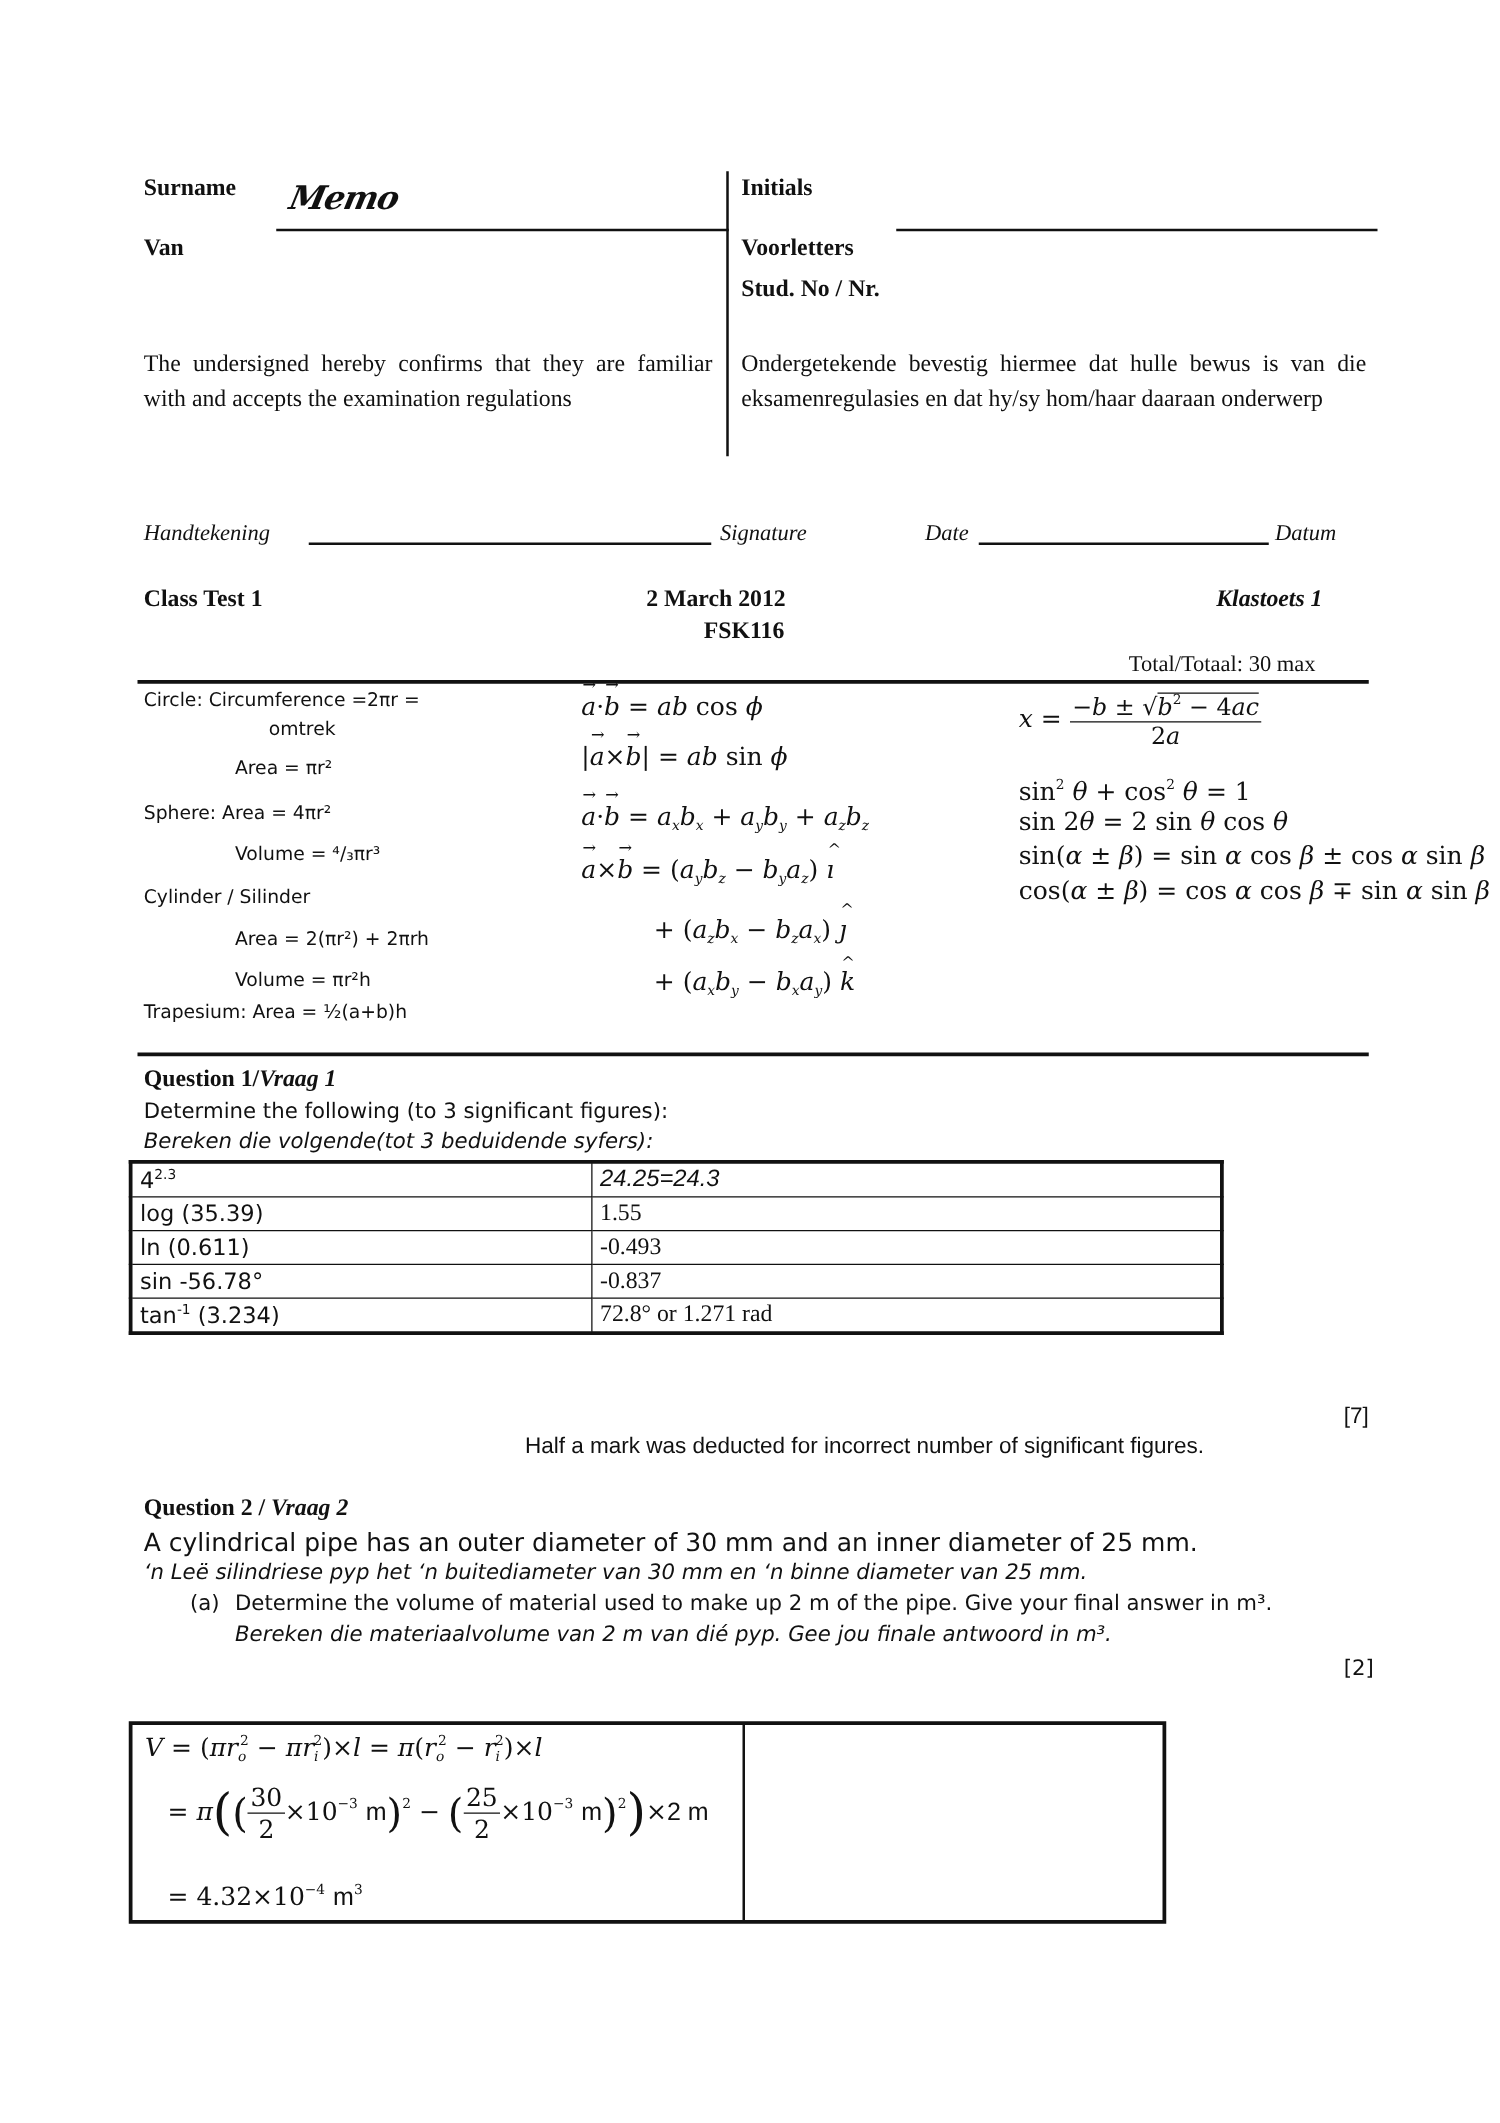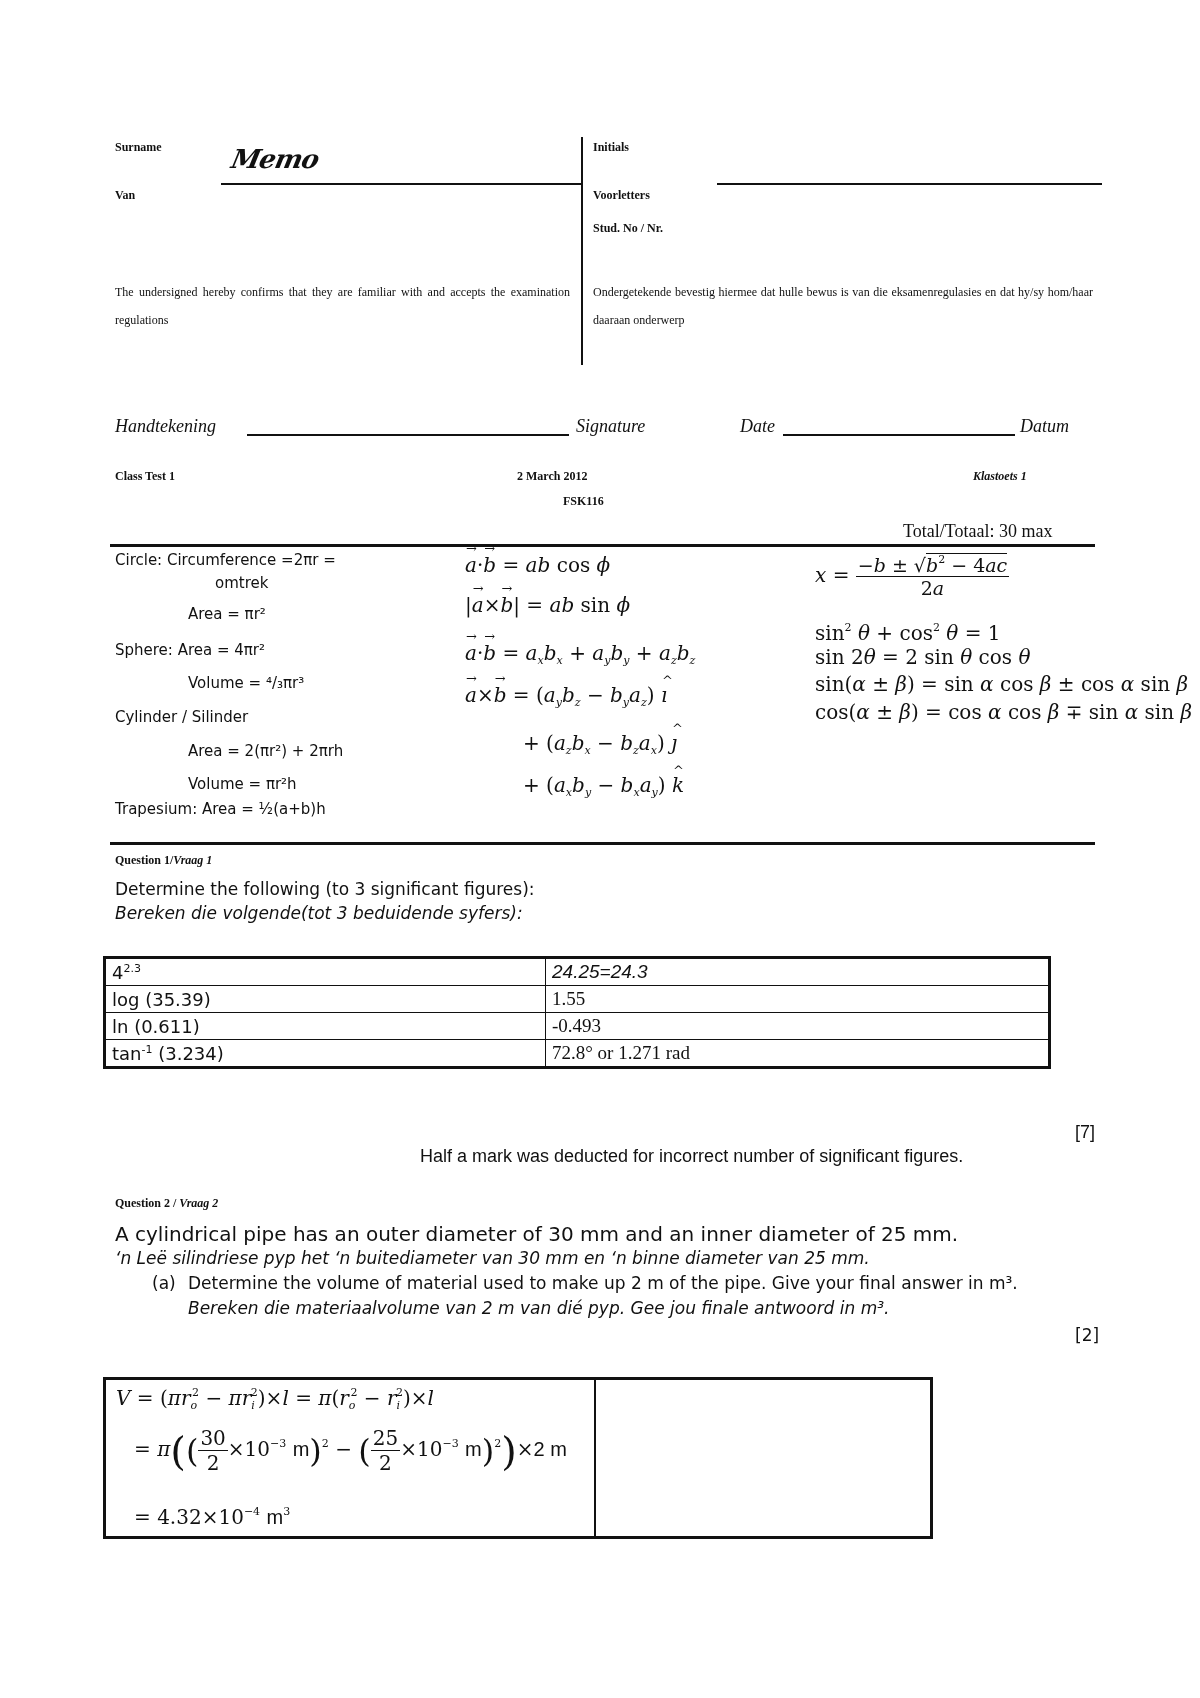--- a/index.html
+++ b/index.html
@@ -3,21 +3,21 @@
 <meta charset="utf-8">
 <style>
   html, body { margin: 0; padding: 0; background: #ffffff; }
   body { width: 1200px; height: 1698px; position: relative; overflow: hidden; color: #111; font-family: "Liberation Serif", serif; }
   .abs { position: absolute; }
   .bold { font-weight: bold; }
   .ital { font-style: italic; }
   .serif { font-family: "Liberation Serif", serif; }
   .sans { font-family: "DejaVu Sans", sans-serif; }
   .arial { font-family: "Liberation Sans", sans-serif; }
-  .f19 { font-size: 12px; }
+  .f19 { font-size: 19px; }
   .f18 { font-size: 18px; }
   .hline { position: absolute; background: #111; }
   .vline { position: absolute; background: #111; width: 2px; }
   .just { text-align: justify; text-align-last: left; line-height: 28px; }
 
   
   .sig-script { font-family: "DejaVu Serif", serif; font-style: italic; font-weight: bold; font-size: 26px; letter-spacing: -1px; transform: skewX(-12deg); }
 
   
   .formula { font-family: "DejaVu Sans", sans-serif; font-size: 15px; line-height: 20px; white-space: nowrap; }
@@ -27,21 +27,21 @@
   .vec::before { content: "\2192"; position: absolute; top: -12px; left: 1px; font-size: 13px; font-style: normal; }
   .hat { position: relative; display: inline-block; }
   .hat::before { content: "^"; position: absolute; top: -10px; left: 1px; font-size: 13px; font-style: normal; }
   sub.s { font-size: 11px; vertical-align: -4px; font-style: italic; }
   sup.s { font-size: 11px; vertical-align: 9px; }
   .frac { display: inline-block; vertical-align: middle; text-align: center; }
   .frac .num { display: block; border-bottom: 1.5px solid #111; padding: 0 2px; }
   .frac .den { display: block; }
 
   
-  table.q1 { position: absolute; left: 103px; top: 928px; width: 948px; border-collapse: collapse; border: 3px solid #111; margin-top: 28px; }
+  table.q1 { position: absolute; left: 103px; top: 928px; width: 876px; border-collapse: collapse; border: 3px solid #111; }
   table.q1 td { border: 1.5px solid #111; height: 26px; padding: 0 0 0 6px; font-size: 18px; font-family: "DejaVu Sans", sans-serif; vertical-align: middle; }
   table.q1 td.ans { font-family: "Liberation Serif", serif; font-size: 19px; width: 496px; }
   table.q1 td.ans.first { font-family: "Liberation Sans", sans-serif; font-style: italic; }
 
   
   .q2box { position: absolute; left: 103px; top: 1377px; width: 830px; height: 162px; border: 3px solid #111; box-sizing: border-box; }
   .q2box .divider { position: absolute; left: 488px; top: 0; bottom: 0; width: 2px; background: #111; }
 </style>
 </head>
 <body>
@@ -147,20 +147,24 @@
   </tr>
   <tr>
     <td>log (35.39)</td>
     <td class="ans">1.55</td>
   </tr>
   <tr>
     <td>ln (0.611)</td>
     <td class="ans">-0.493</td>
   </tr>
   <tr>
+    <td>sin -56.78°</td>
+    <td class="ans">-0.837</td>
+  </tr>
+  <tr>
     <td><span>tan</span><sup style="font-size:11px;">-1</sup><span> (3.234)</span></td>
     <td class="ans">72.8° or 1.271 rad</td>
   </tr>
 </tbody>
   </table>
 
 <div class="abs arial" style="left:1075px;top:1122px;font-size:18px;">[7]</div>
 <div class="abs arial" style="left:420px;top:1146px;font-size:18px;">Half a mark was deducted for incorrect number of significant figures.</div>
 
 <div class="abs bold serif f19" style="left:115px;top:1196px;">

